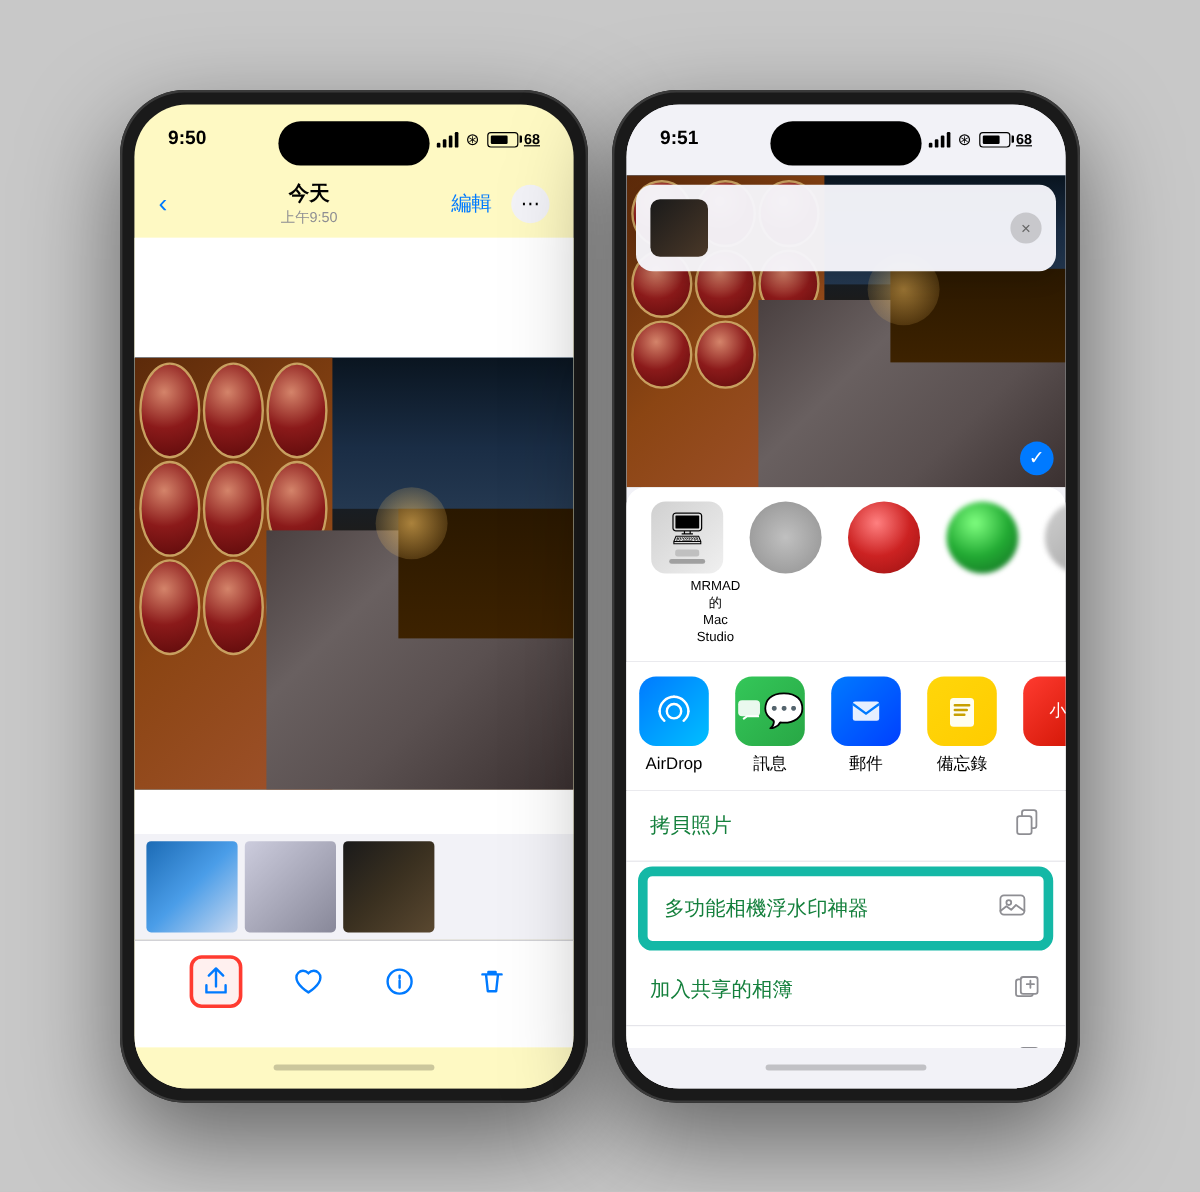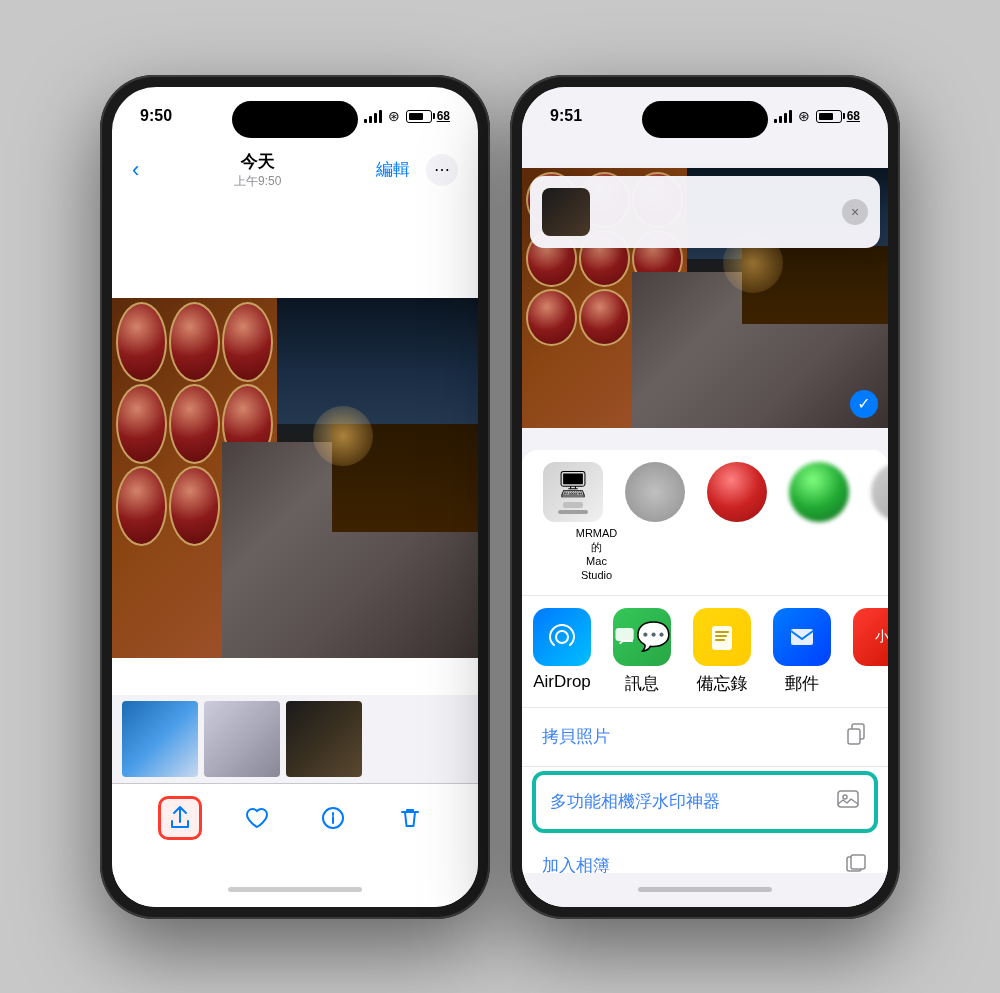--- a/index.html
+++ b/index.html
@@ -19,21 +19,21 @@
       height: 844px;
       background: #1a1a1a;
       border-radius: 54px;
       position: relative;
       box-shadow: 0 30px 80px rgba(0,0,0,0.5), inset 0 0 0 2px #3a3a3a;
       overflow: hidden;
     }
     .phone-screen {
       position: absolute;
       top: 12px; left: 12px; right: 12px; bottom: 12px;
-      background: #ffffff;
+      background: #fef9c3;
       border-radius: 44px;
       overflow: hidden;
       display: flex;
       flex-direction: column;
     }
     
     .dynamic-island {
       position: absolute;
       top: 14px;
       left: 50%;
@@ -280,21 +280,20 @@
     }
     .toolbar-btn-highlight {
       border: 3px solid #ff3b30;
       border-radius: 10px;
       background: rgba(255,59,48,0.08);
     }
 
     
     .phone2-screen {
       background: #f2f2f7;
-      gap: 22px;
     }
     .phone2-photo-section {
       position: relative;
       height: 260px;
       flex-shrink: 0;
     }
     .phone2-photo-bg {
       width: 100%;
       height: 100%;
       background: linear-gradient(to bottom, #1a3a5c 0%, #0d2035 20%, #1c1c1c 40%, #2a2a2a 60%, #3d3020 80%, #4a3828 100%);
@@ -416,41 +415,41 @@
     .app-notes {
       background: linear-gradient(135deg, #ffd60a, #ffcc00);
       color: #5c4400;
     }
     .app-red {
       background: linear-gradient(135deg, #ff3b30, #cc1100);
       color: white;
       border-radius: 14px;
     }
     .app-label {
-      font-size: 17px;
+      font-size: 14px;
       color: #000;
       text-align: center;
     }
 
     
     .actions-list {
       background: #fff;
       flex: 1;
       overflow-y: auto;
     }
     .action-item {
       display: flex;
       align-items: center;
       justify-content: space-between;
       padding: 14px 20px;
       border-bottom: 0.5px solid #e5e5ea;
     }
     .action-label {
       font-size: 17px;
-      color: #3b82f6;
+      color: #15803d;
     }
     .action-icon {
       font-size: 22px;
       color: #8e8e93;
     }
     .home-indicator {
       height: 34px;
       display: flex;
       align-items: center;
       justify-content: center;
@@ -670,69 +669,79 @@
               <svg width="28" height="28" viewBox="0 0 28 28" fill="none">
                 <path d="M4 4h20v16H4z" rx="4" stroke="white" stroke-width="0" fill="white" opacity="0"></path>
                 <rect x="3" y="3" width="22" height="16" rx="4" fill="white" opacity="0.9"></rect>
                 <path d="M8 22l4-3h12" stroke="white" stroke-width="2" fill="none"></path>
               </svg>
               💬
             </div>
             <span class="app-label">訊息</span>
           </div>
           <div class="app-item">
+            <div class="app-icon app-mail">
+              <svg width="28" height="28" viewBox="0 0 28 28" fill="none">
+                <rect x="3" y="6" width="22" height="16" rx="2" fill="white" opacity="0.9"></rect>
+                <path d="M3 8l11 8 11-8" stroke="#007AFF" stroke-width="2" fill="none"></path>
+              </svg>
+            </div>
+            <span class="app-label">郵件</span>
+          </div>
+          <div class="app-item">
             <div class="app-icon app-notes">
               <svg width="28" height="28" viewBox="0 0 28 28" fill="none">
                 <rect x="4" y="3" width="20" height="24" rx="3" fill="#fffef0"></rect>
                 <path d="M8 9h12M8 13h10M8 17h8" stroke="#c8a000" stroke-width="2" stroke-linecap="round"></path>
               </svg>
             </div>
             <span class="app-label">備忘錄</span>
-          </div>
-          <div class="app-item">
-            <div class="app-icon app-mail">
-              <svg width="28" height="28" viewBox="0 0 28 28" fill="none">
-                <rect x="3" y="6" width="22" height="16" rx="2" fill="white" opacity="0.9"></rect>
-                <path d="M3 8l11 8 11-8" stroke="#007AFF" stroke-width="2" fill="none"></path>
-              </svg>
-            </div>
-            <span class="app-label">郵件</span>
           </div>
           <div class="app-item">
             <div class="app-icon app-red" style="background:linear-gradient(135deg,#ff3b30,#cc1100);color:white;font-size:14px;overflow:hidden;">
               <div style="width:100%;height:100%;display:flex;align-items:center;justify-content:center;">小</div>
             </div>
           </div>
         </div>
 
         <div class="actions-list">
 
           <div class="action-item">
             <span class="action-label">拷貝照片</span>
             <span class="action-icon">
               <svg width="24" height="24" viewBox="0 0 24 24" fill="none">
                 <rect x="8" y="2" width="12" height="15" rx="2" stroke="#8e8e93" stroke-width="1.5"></rect>
                 <rect x="4" y="7" width="12" height="15" rx="2" stroke="#8e8e93" stroke-width="1.5" fill="white"></rect>
               </svg>
             </span>
           </div>
 
-          <div style="border:4px solid #14b8a6;border-radius:12px;margin:4px 10px;">
+          <div style="border:8px solid #14b8a6;border-radius:12px;margin:4px 10px;">
             <div style="display:flex;align-items:center;justify-content:space-between;padding:12px 14px;">
               <span class="action-label">多功能相機浮水印神器</span>
               <span class="action-icon">
                 <svg width="24" height="24" viewBox="0 0 24 24" fill="none">
                   <rect x="2" y="4" width="20" height="16" rx="3" stroke="#8e8e93" stroke-width="1.5"></rect>
                   <circle cx="9" cy="10" r="2" stroke="#8e8e93" stroke-width="1.5"></circle>
                   <path d="M2 17l5-4 4 3 4-4 7 5" stroke="#8e8e93" stroke-width="1.5" stroke-linecap="round" stroke-linejoin="round"></path>
                 </svg>
               </span>
             </div>
           </div>
 
+          <div class="action-item">
+            <span class="action-label">加入共享的相簿</span>
+            <span class="action-icon">
+              <svg width="24" height="24" viewBox="0 0 24 24" fill="none">
+                <rect x="3" y="6" width="14" height="14" rx="2" stroke="#8e8e93" stroke-width="1.5"></rect>
+                <rect x="7" y="4" width="14" height="14" rx="2" stroke="#8e8e93" stroke-width="1.5" fill="white"></rect>
+                <path d="M15 7v6M12 10h6" stroke="#8e8e93" stroke-width="1.5" stroke-linecap="round"></path>
+              </svg>
+            </span>
+          </div>
 
           <div class="action-item">
             <span class="action-label">加入相簿</span>
             <span class="action-icon">
               <svg width="24" height="24" viewBox="0 0 24 24" fill="none">
                 <rect x="3" y="6" width="14" height="14" rx="2" stroke="#8e8e93" stroke-width="1.5"></rect>
                 <rect x="7" y="4" width="14" height="14" rx="2" stroke="#8e8e93" stroke-width="1.5" fill="white"></rect>
               </svg>
             </span>
           </div>

